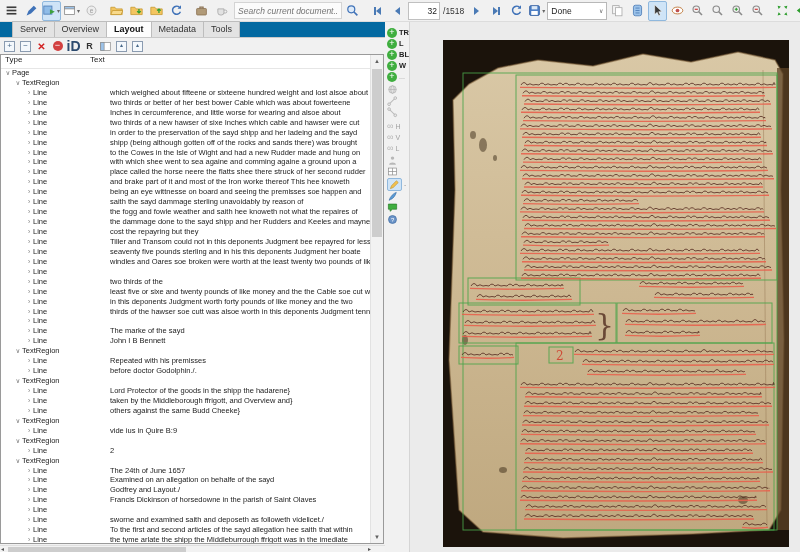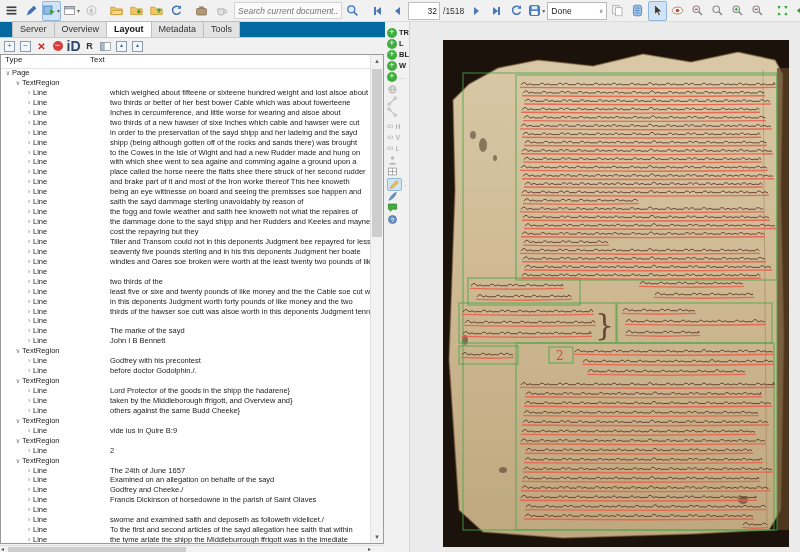--- a/index.html
+++ b/index.html
@@ -397,21 +397,21 @@
         <div class="trow">
           <div class="ctype" style="padding-left: 24px;"><span class="chev">›</span><span>Line</span></div>
           <div class="ctext">John I B Bennett</div>
         </div>
         <div class="trow">
           <div class="ctype" style="padding-left: 13px;"><span class="chev">∨</span><span>TextRegion</span></div>
           <div class="ctext"></div>
         </div>
         <div class="trow">
           <div class="ctype" style="padding-left: 24px;"><span class="chev">›</span><span>Line</span></div>
-          <div class="ctext">Godfrey with his precontest</div>
+          <div class="ctext">Repeated with his premisses</div>
         </div>
         <div class="trow">
           <div class="ctype" style="padding-left: 24px;"><span class="chev">›</span><span>Line</span></div>
           <div class="ctext">before doctor Godolphin./.</div>
         </div>
         <div class="trow">
           <div class="ctype" style="padding-left: 13px;"><span class="chev">∨</span><span>TextRegion</span></div>
           <div class="ctext"></div>
         </div>
         <div class="trow">
@@ -449,21 +449,21 @@
         <div class="trow">
           <div class="ctype" style="padding-left: 24px;"><span class="chev">›</span><span>Line</span></div>
           <div class="ctext">The 24th of June 1657</div>
         </div>
         <div class="trow">
           <div class="ctype" style="padding-left: 24px;"><span class="chev">›</span><span>Line</span></div>
           <div class="ctext">Examined on an allegation on behalfe of the sayd</div>
         </div>
         <div class="trow">
           <div class="ctype" style="padding-left: 24px;"><span class="chev">›</span><span>Line</span></div>
-          <div class="ctext">Godfrey and Cheeke./</div>
+          <div class="ctext">Godfrey and Layout./</div>
         </div>
         <div class="trow">
           <div class="ctype" style="padding-left: 24px;"><span class="chev">›</span><span>Line</span></div>
           <div class="ctext">Francis Dickinson of horsedowne in the parish of Saint Olaves</div>
         </div>
         <div class="trow">
           <div class="ctype" style="padding-left: 24px;"><span class="chev">›</span><span>Line</span></div>
         </div>
         <div class="trow">
           <div class="ctype" style="padding-left: 24px;"><span class="chev">›</span><span>Line</span></div>

